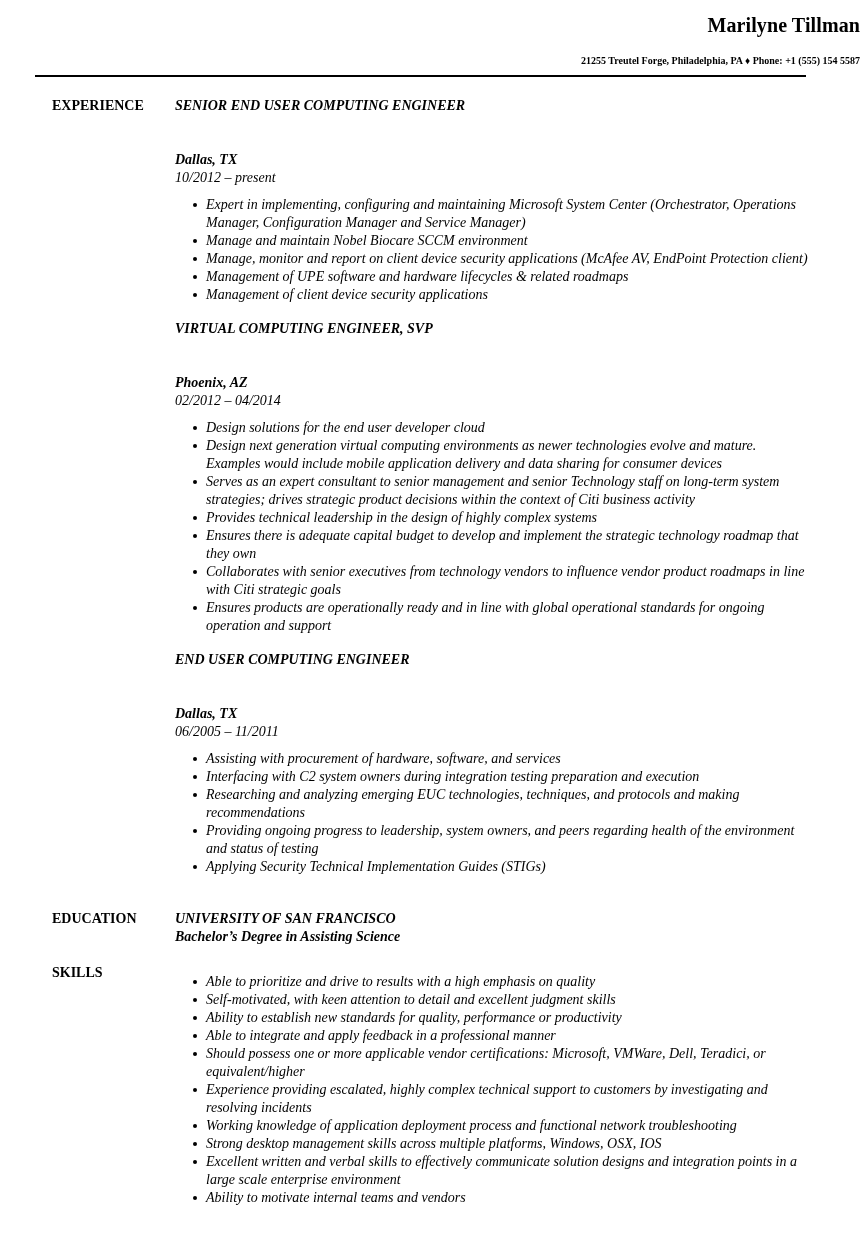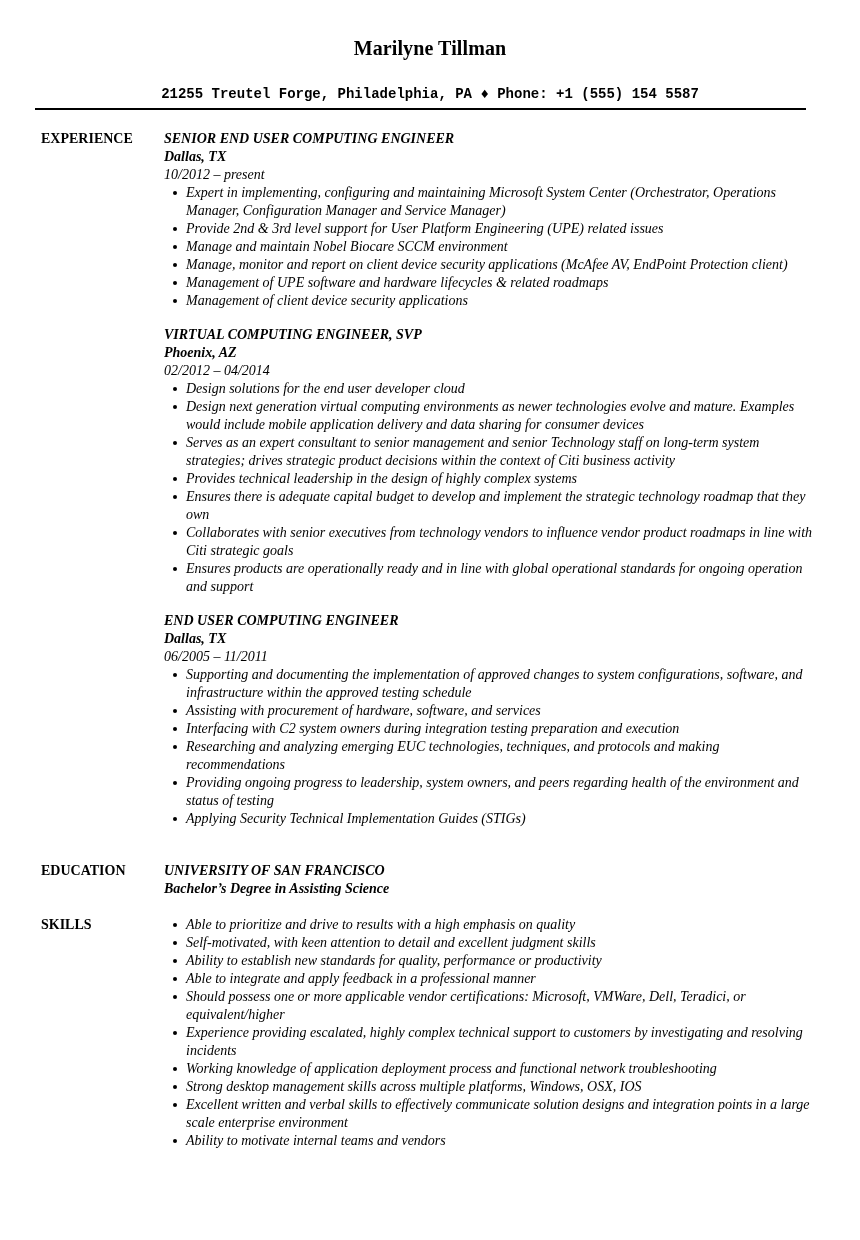--- a/index.html
+++ b/index.html
@@ -2,31 +2,31 @@
 <html><head>
 <meta charset="utf-8">
 <style>
   html, body { margin: 0; padding: 0; background: #ffffff; }
   body {
     width: 860px; height: 1240px; overflow: hidden;
     font-family: "Liberation Serif", "DejaVu Serif", serif;
     color: #000; font-size: 14px; line-height: 18px;
   }
   .page { position: relative; width: 860px; }
-  .header { text-align: center; padding-top: 35px; }
+  .header { text-align: right; padding-top: 12px; }
   .name { font-size: 20px; font-weight: bold; line-height: 26px; letter-spacing: 0.1px; }
-  .contact { font-size: 14px; font-weight: bold; margin-top: 24px; line-height: 18px; font-family: Liberation Mono, monospace; }
+  .contact { font-size: 10px; font-weight: bold; margin-top: 14px; line-height: 18px; }
   .rule { margin: 5px 54px 0 35px; border-top: 2px solid #000; }
-  .section { display: flex; padding-left: 41px; padding-right: 40px; }
+  .section { display: flex; padding-left: 52px; padding-right: 40px; }
   .section-label { width: 123px; flex: 0 0 123px; font-weight: bold; font-size: 14px; }
   .section-body { flex: 1; font-style: italic; }
   .job { margin-bottom: 16px; }
   .job-title { font-weight: bold; text-transform: uppercase; }
-  .job-loc { font-weight: bold; }
-  ul { margin: 0; padding: 0; list-style: none; }
+  .job-loc { font-weight: bold; margin-top: 36px; }
+  ul { margin: 9px; padding: 0; list-style: none; }
   li { position: relative; padding-left: 22px; margin-left: 0; }
   li::before {
     content: ""; position: absolute; left: 9px; top: 7px;
     width: 4px; height: 4px; background: #000; border-radius: 50%;
   }
   .exp { margin-top: 20px; }
   .edu { margin-top: 18px; }
   .skills { margin-top: 18px; }
   .degree { font-weight: bold; }
 </style>
@@ -46,21 +46,20 @@
 
   <div class="section exp">
     <div class="section-label">EXPERIENCE</div>
     <div class="section-body" id="jobs">
         <div class="job">
           <div class="job-title">SENIOR END USER COMPUTING ENGINEER</div>
           <div class="job-loc">Dallas, TX</div>
           <div>10/2012 – present</div>
           <ul>
             <li>Expert in implementing, configuring and maintaining Microsoft System Center (Orchestrator, Operations Manager, Configuration Manager and Service Manager)</li>
-            <li>Provide 2nd &amp; 3rd level support for User Platform Engineering (UPE) related issues</li>
             <li>Manage and maintain Nobel Biocare SCCM environment</li>
             <li>Manage, monitor and report on client device security applications (McAfee AV, EndPoint Protection client)</li>
             <li>Management of UPE software and hardware lifecycles &amp; related roadmaps</li>
             <li>Management of client device security applications</li>
           </ul>
         </div>
         <div class="job">
           <div class="job-title">VIRTUAL COMPUTING ENGINEER, SVP</div>
           <div class="job-loc">Phoenix, AZ</div>
           <div>02/2012 – 04/2014</div>
@@ -72,21 +71,20 @@
             <li>Ensures there is adequate capital budget to develop and implement the strategic technology roadmap that they own</li>
             <li>Collaborates with senior executives from technology vendors to influence vendor product roadmaps in line with Citi strategic goals</li>
             <li>Ensures products are operationally ready and in line with global operational standards for ongoing operation and support</li>
           </ul>
         </div>
         <div class="job">
           <div class="job-title">END USER COMPUTING ENGINEER</div>
           <div class="job-loc">Dallas, TX</div>
           <div>06/2005 – 11/2011</div>
           <ul>
-            <li>Supporting and documenting the implementation of approved changes to system configurations, software, and infrastructure within the approved testing schedule</li>
             <li>Assisting with procurement of hardware, software, and services</li>
             <li>Interfacing with C2 system owners during integration testing preparation and execution</li>
             <li>Researching and analyzing emerging EUC technologies, techniques, and protocols and making recommendations</li>
             <li>Providing ongoing progress to leadership, system owners, and peers regarding health of the environment and status of testing</li>
             <li>Applying Security Technical Implementation Guides (STIGs)</li>
           </ul>
         </div>
       </div>
   </div>
 

